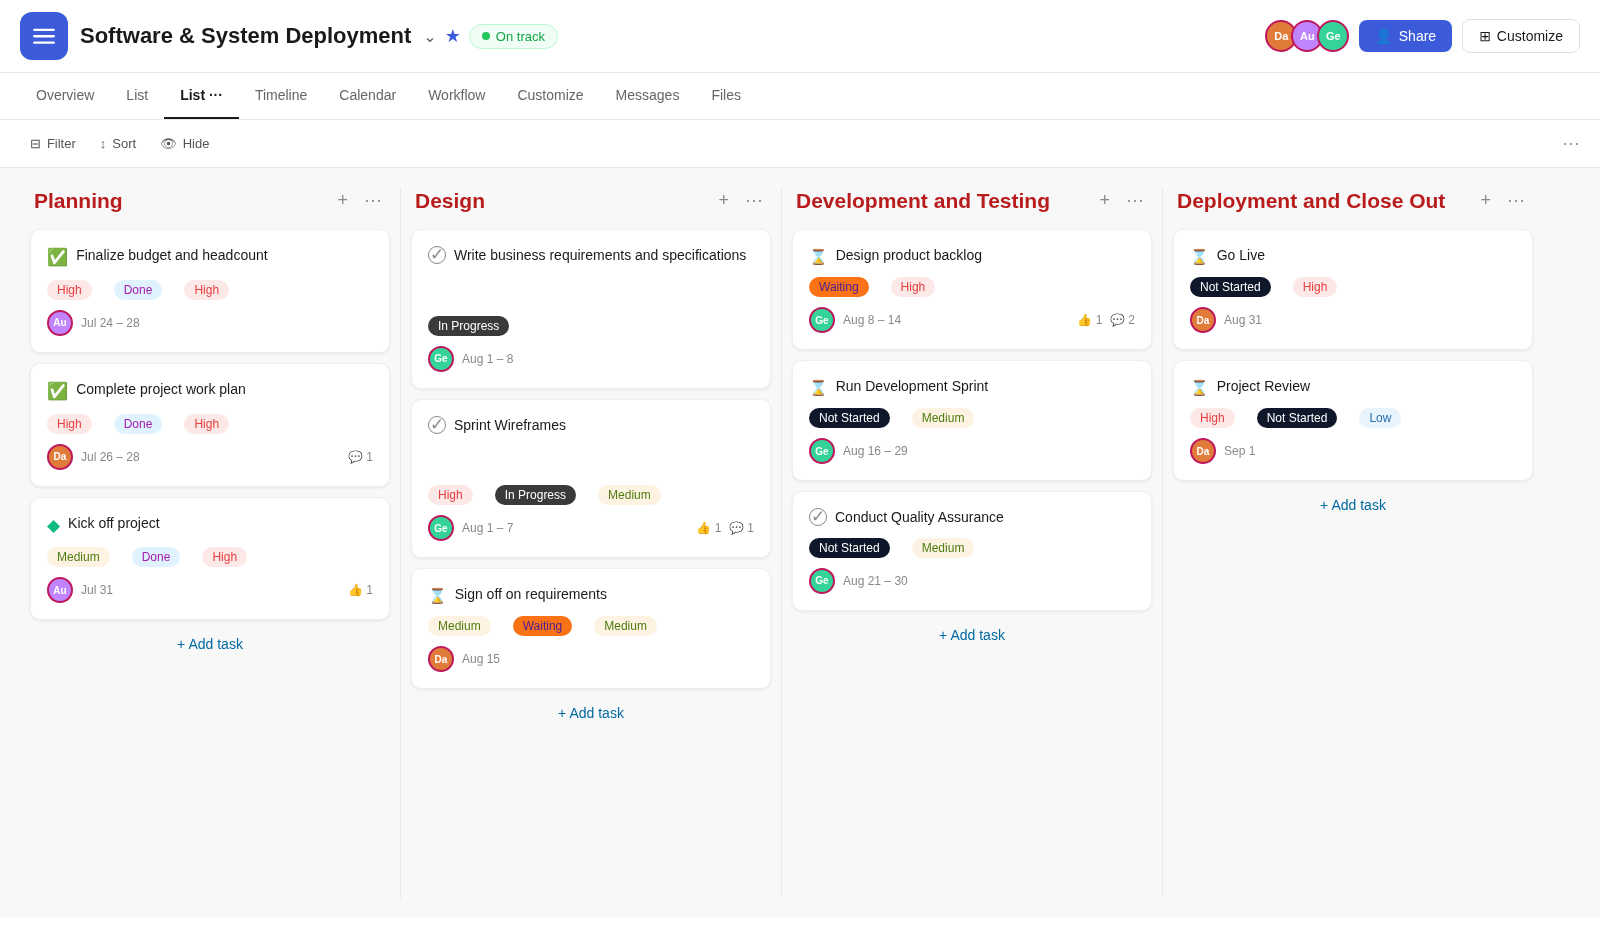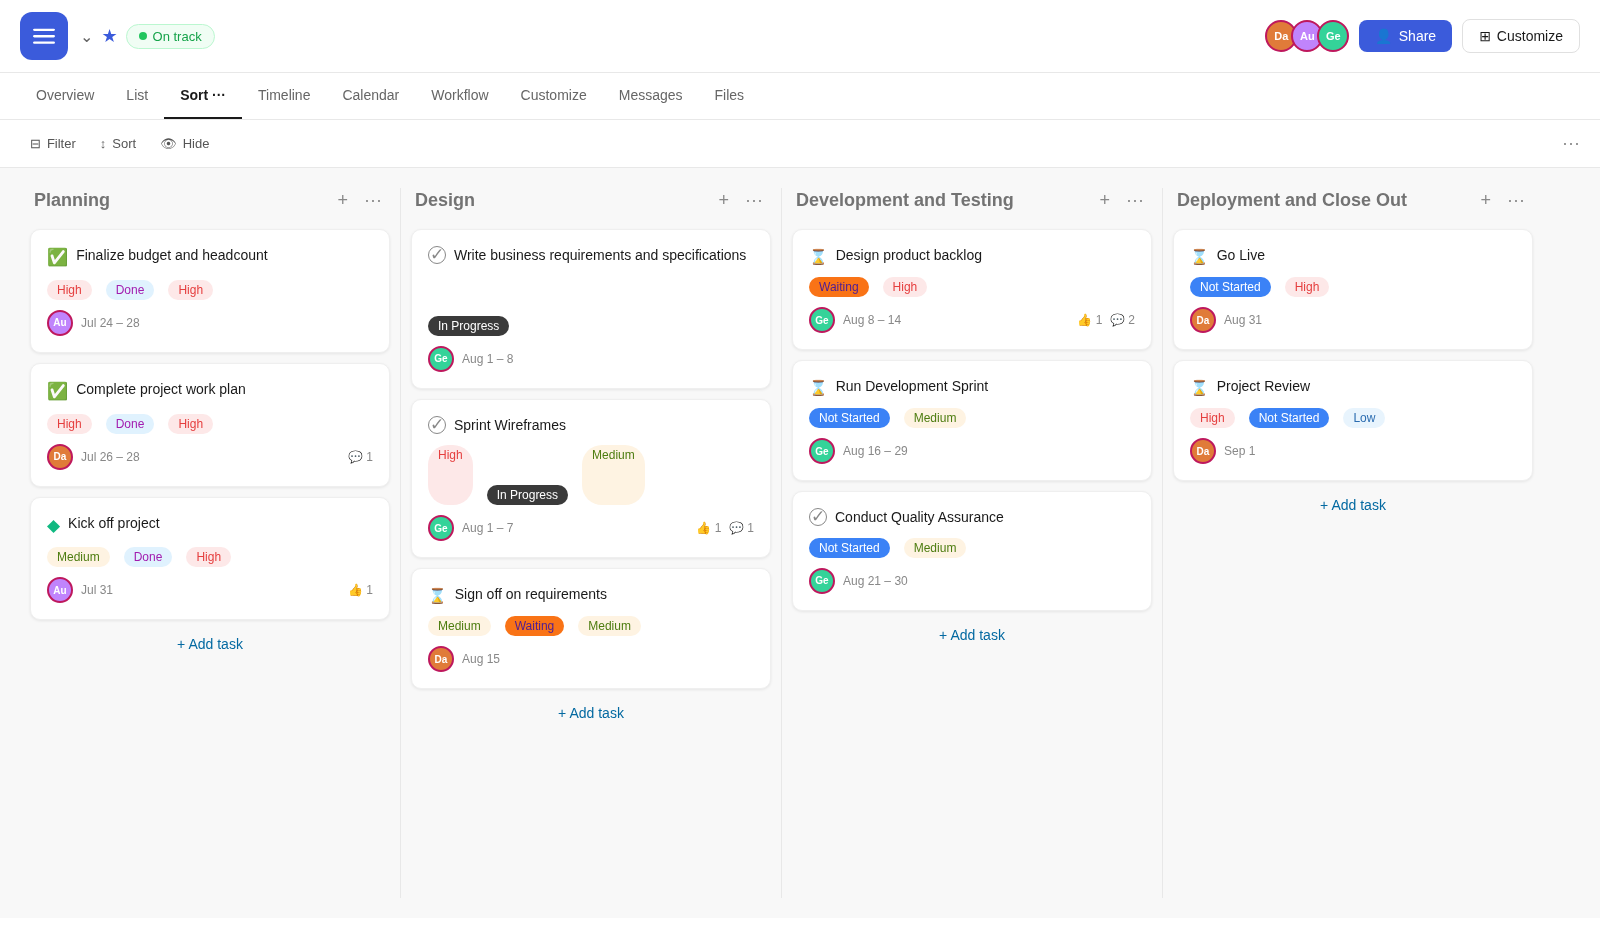--- a/index.html
+++ b/index.html
@@ -30,52 +30,53 @@
     
     .toolbar { display: flex; align-items: center; gap: 4px; padding: 10px 20px; border-bottom: 1px solid #e8e8e8; }
     .toolbar-btn { display: flex; align-items: center; gap: 6px; padding: 6px 10px; font-size: 13px; color: #555; cursor: pointer; border-radius: 6px; border: none; background: none; }
     .toolbar-right { margin-left: auto; }
     .more-btn { background: none; border: none; cursor: pointer; font-size: 18px; color: #888; }
 
     
     .board { display: flex; gap: 0; padding: 20px; overflow-x: auto; background: #f8f8f8; min-height: calc(930px - 180px); align-items: flex-start; }
     .column { min-width: 380px; max-width: 380px; flex-shrink: 0; padding: 0 10px; }
     .column-header { display: flex; align-items: center; gap: 8px; margin-bottom: 16px; padding: 0 4px; }
-    .column-title { font-size: 18px; font-weight: 700; color: #737373; flex: 1; }
+    .column-title { font-size: 21px; font-weight: 700; color: #b91c1c; flex: 1; }
     .col-btn { background: none; border: none; cursor: pointer; color: #888; font-size: 18px; padding: 2px 4px; }
     .cards { display: flex; flex-direction: column; gap: 10px; }
     .card { background: white; border-radius: 10px; padding: 16px; box-shadow: 0 1px 3px rgba(0,0,0,0.08); border: 1px solid #efefef; }
     .card-title { display: flex; align-items: flex-start; gap: 8px; margin-bottom: 10px; font-size: 14px; font-weight: 500; color: #1a1a1a; line-height: 1.4; }
-    .card-tags { display: flex; flex-wrap: wrap; gap: 14px; margin-bottom: 10px; }
+    .card-tags { display: flex; flex-wrap: wrap; gap: 22px; margin-bottom: 10px; align-items: flex-end; }
     .tag { padding: 3px 10px; border-radius: 20px; font-size: 12px; font-weight: 500; white-space: nowrap; }
     .tag-high { background: #fde8e8; color: #e53e3e; }
     .tag-medium { background: #fef3e2; color: #4d7c0f; }
     .tag-low { background: #e8f4fd; color: #2b6cb0; }
     .tag-done { background: #e0f2fe; color: #a21caf; }
     .tag-in-progress { background: #3a3a3a; color: white; margin-top: 40px; }
-    .tag-not-started { background: #3b82f6; color: white; }
+    .tag-not-started { background: #0f172a; color: white; }
     .tag-waiting { background: #f97316; color: #4c1d95; }
     .card-footer { display: flex; align-items: center; gap: 8px; font-size: 12px; color: #888; }
     .card-footer .avatar { width: 26px; height: 26px; font-size: 10px; margin-left: 0; }
     .card-footer-right { margin-left: auto; display: flex; align-items: center; gap: 8px; }
     .meta-item { display: flex; align-items: center; gap: 3px; color: #888; font-size: 12px; }
     .add-task-btn { display: flex; align-items: center; justify-content: center; gap: 6px; padding: 10px; color: #0369a1; font-size: 14px; cursor: pointer; border: none; background: none; width: 100%; margin-top: 6px; }
     .divider-col { width: 1px; background: #e8e8e8; align-self: stretch; margin: 0 0; }
   </style>
 </head>
 <body>
 
 <div class="header">
   <button class="menu-btn">
     <svg viewBox="0 0 24 24">
         <rect y="4" width="24" height="2.5" rx="1.5"></rect>
         <rect y="11" width="24" height="2.5" rx="1.5"></rect>
         <rect y="18" width="24" height="2.5" rx="1.5"></rect>
       </svg>
   </button>
+  <span class="project-title">Software &amp; System Deployment</span>
   <div class="title-actions">
     <span class="chevron-icon">⌄</span>
     <span class="star-icon">★</span>
     <div class="status-badge">
       <div class="status-dot"></div>
       <span>On track</span>
     </div>
   </div>
   <div class="header-right">
     <div class="avatars">
@@ -90,21 +91,21 @@
     <button class="customize-btn">
       <span>⊞</span>
       <span>Customize</span>
     </button>
   </div>
 </div>
 
 <div class="nav-tabs">
   <div class="nav-tab">Overview</div>
   <div class="nav-tab">List</div>
-  <div class="nav-tab active">Sort ···</div>
+  <div class="nav-tab active">List ···</div>
   <div class="nav-tab">Timeline</div>
   <div class="nav-tab">Calendar</div>
   <div class="nav-tab">Workflow</div>
   <div class="nav-tab">Customize</div>
   <div class="nav-tab">Messages</div>
   <div class="nav-tab">Files</div>
 </div>
 
 <div class="toolbar">
   <button class="toolbar-btn">

